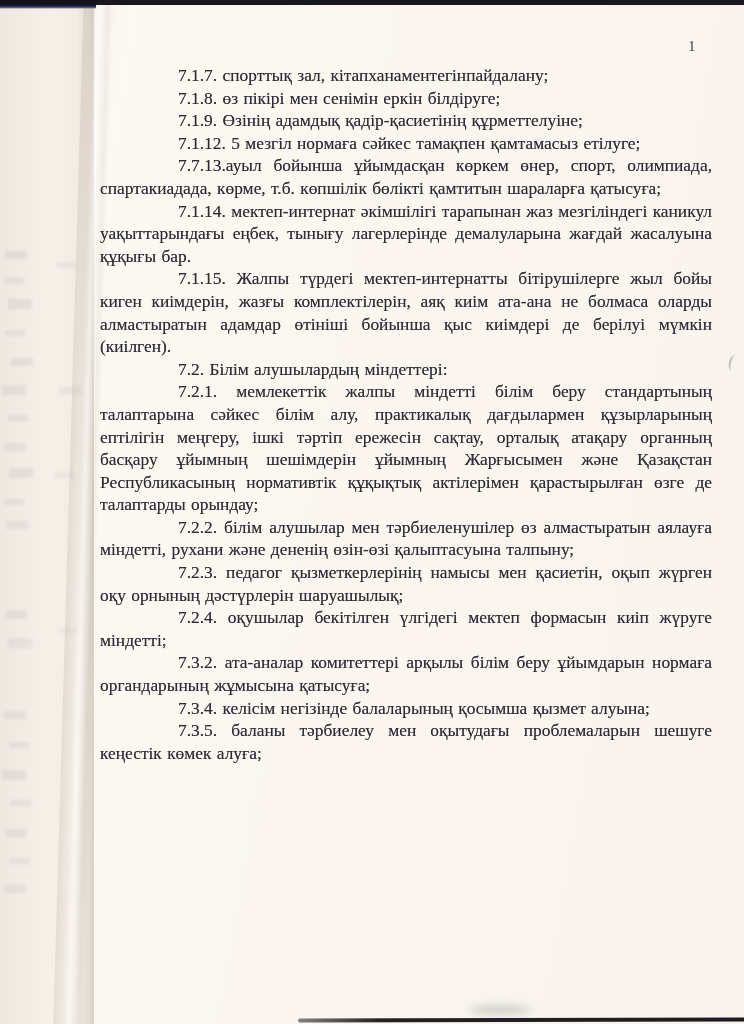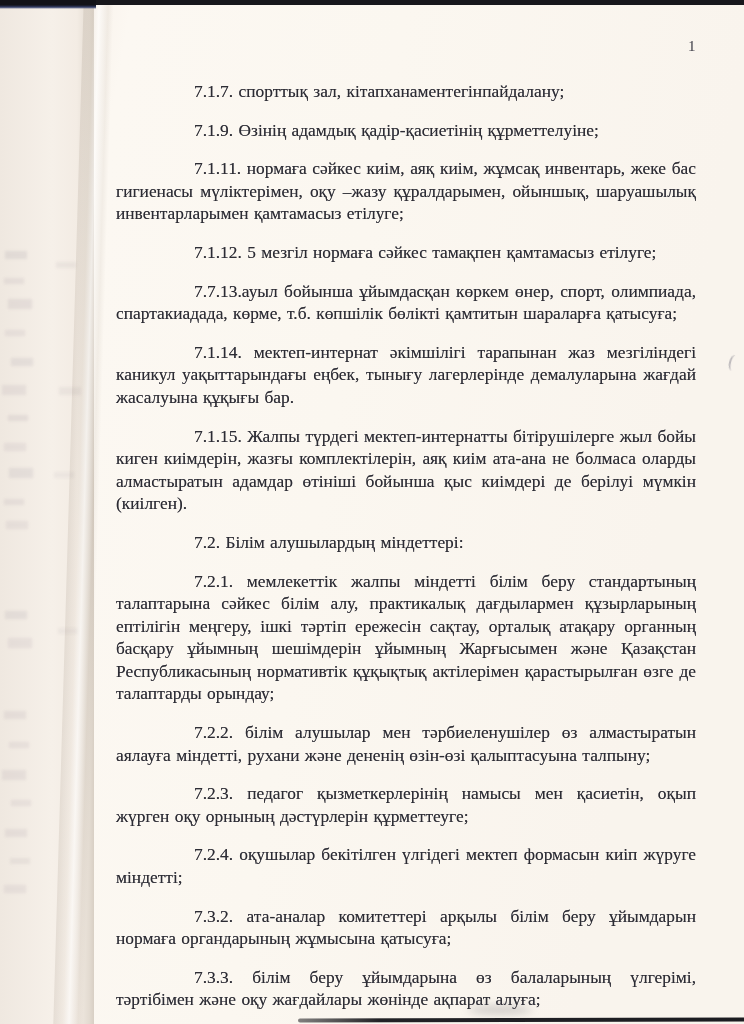--- a/index.html
+++ b/index.html
@@ -66,48 +66,47 @@
   .page-number{
     position:absolute;left:688px;top:38px;z-index:4;
     font-size:15px;color:#3c3c46;letter-spacing:.5px;
   }
   .body-text{
     position:absolute;left:100px;top:64px;width:612px;z-index:4;
     font-size:17.4px;line-height:22.6px;color:#2c2c34;
     text-align:justify;word-spacing:1px;
     text-shadow:0 0 .5px rgba(44,44,58,.55);
   }
-  .body-text p{margin:16px;text-indent:78px;}
+  .body-text p{margin:0;text-indent:78px;}
 </style>
 </head>
 <body>
 
 <div class="scan">
   <div class="under-page"></div>
   <div class="bleed"></div>
   <div class="crease"></div>
   <div class="scan-top"></div>
   <div class="scan-top-left"></div>
   <div class="scan-bottom"></div>
   <div class="smudge-bottom"></div>
   <div class="pen-mark"></div>
 
   <div class="page-number">1</div>
 
   <div class="body-text">
     <p>7.1.7. спорттық зал, кітапханаментегінпайдалану;</p>
+    <p>7.1.8. өз пікірі мен сенімін еркін білдіруге;</p>
     <p>7.1.9. Өзінің адамдық қадір-қасиетінің құрметтелуіне;</p>
-    <p>7.1.11. нормаға сәйкес киім, аяқ киім, жұмсақ инвентарь, жеке бас гигиенасы мүліктерімен, оқу –жазу құралдарымен, ойыншық, шаруашылық инвентарларымен қамтамасыз етілуге;</p>
     <p>7.1.12. 5 мезгіл нормаға сәйкес тамақпен қамтамасыз етілуге;</p>
     <p>7.7.13.ауыл бойынша ұйымдасқан көркем өнер, спорт, олимпиада, спартакиадада, көрме, т.б. көпшілік бөлікті қамтитын шараларға қатысуға;</p>
     <p>7.1.14. мектеп-интернат әкімшілігі тарапынан жаз мезгіліндегі каникул уақыттарындағы еңбек, тынығу лагерлерінде демалуларына жағдай жасалуына құқығы бар.</p>
     <p>7.1.15. Жалпы түрдегі мектеп-интернатты бітірушілерге жыл бойы киген киімдерін, жазғы комплектілерін, аяқ киім ата-ана не болмаса оларды алмастыратын адамдар өтініші бойынша қыс киімдері де берілуі мүмкін (киілген).</p>
     <p>7.2. Білім алушылардың міндеттері:</p>
     <p>7.2.1. мемлекеттік жалпы міндетті білім беру стандартының талаптарына сәйкес білім алу, практикалық дағдылармен құзырларының ептілігін меңгеру, ішкі тәртіп ережесін сақтау, орталық атақару органның басқару ұйымның шешімдерін ұйымның Жарғысымен және Қазақстан Республикасының нормативтік құқықтық актілерімен қарастырылған өзге де талаптарды орындау;</p>
     <p>7.2.2. білім алушылар мен тәрбиеленушілер өз алмастыратын аялауға міндетті, рухани және дененің өзін-өзі қалыптасуына талпыну;</p>
-    <p>7.2.3. педагог қызметкерлерінің намысы мен қасиетін, оқып жүрген оқу орнының дәстүрлерін құрметтеуге;</p>
+    <p>7.2.3. педагог қызметкерлерінің намысы мен қасиетін, оқып жүрген оқу орнының дәстүрлерін шаруашылық;</p>
     <p>7.2.4. оқушылар бекітілген үлгідегі  мектеп формасын киіп жүруге міндетті;</p>
     <p>7.3.2. ата-аналар комитеттері арқылы білім беру ұйымдарын нормаға органдарының жұмысына қатысуға;</p>
-    <p>7.3.3. білім беру ұйымдарына өз балаларының үлгерімі, тәртібімен және оқу жағдайлары жөнінде ақпарат алуға;</p>
     <p>7.3.4. келісім негізінде балаларының қосымша қызмет алуына;</p>
     <p>7.3.5. баланы тәрбиелеу мен оқытудағы проблемаларын шешуге кеңестік көмек алуға;</p>
   </div>
 </div>
 
 </body></html>

